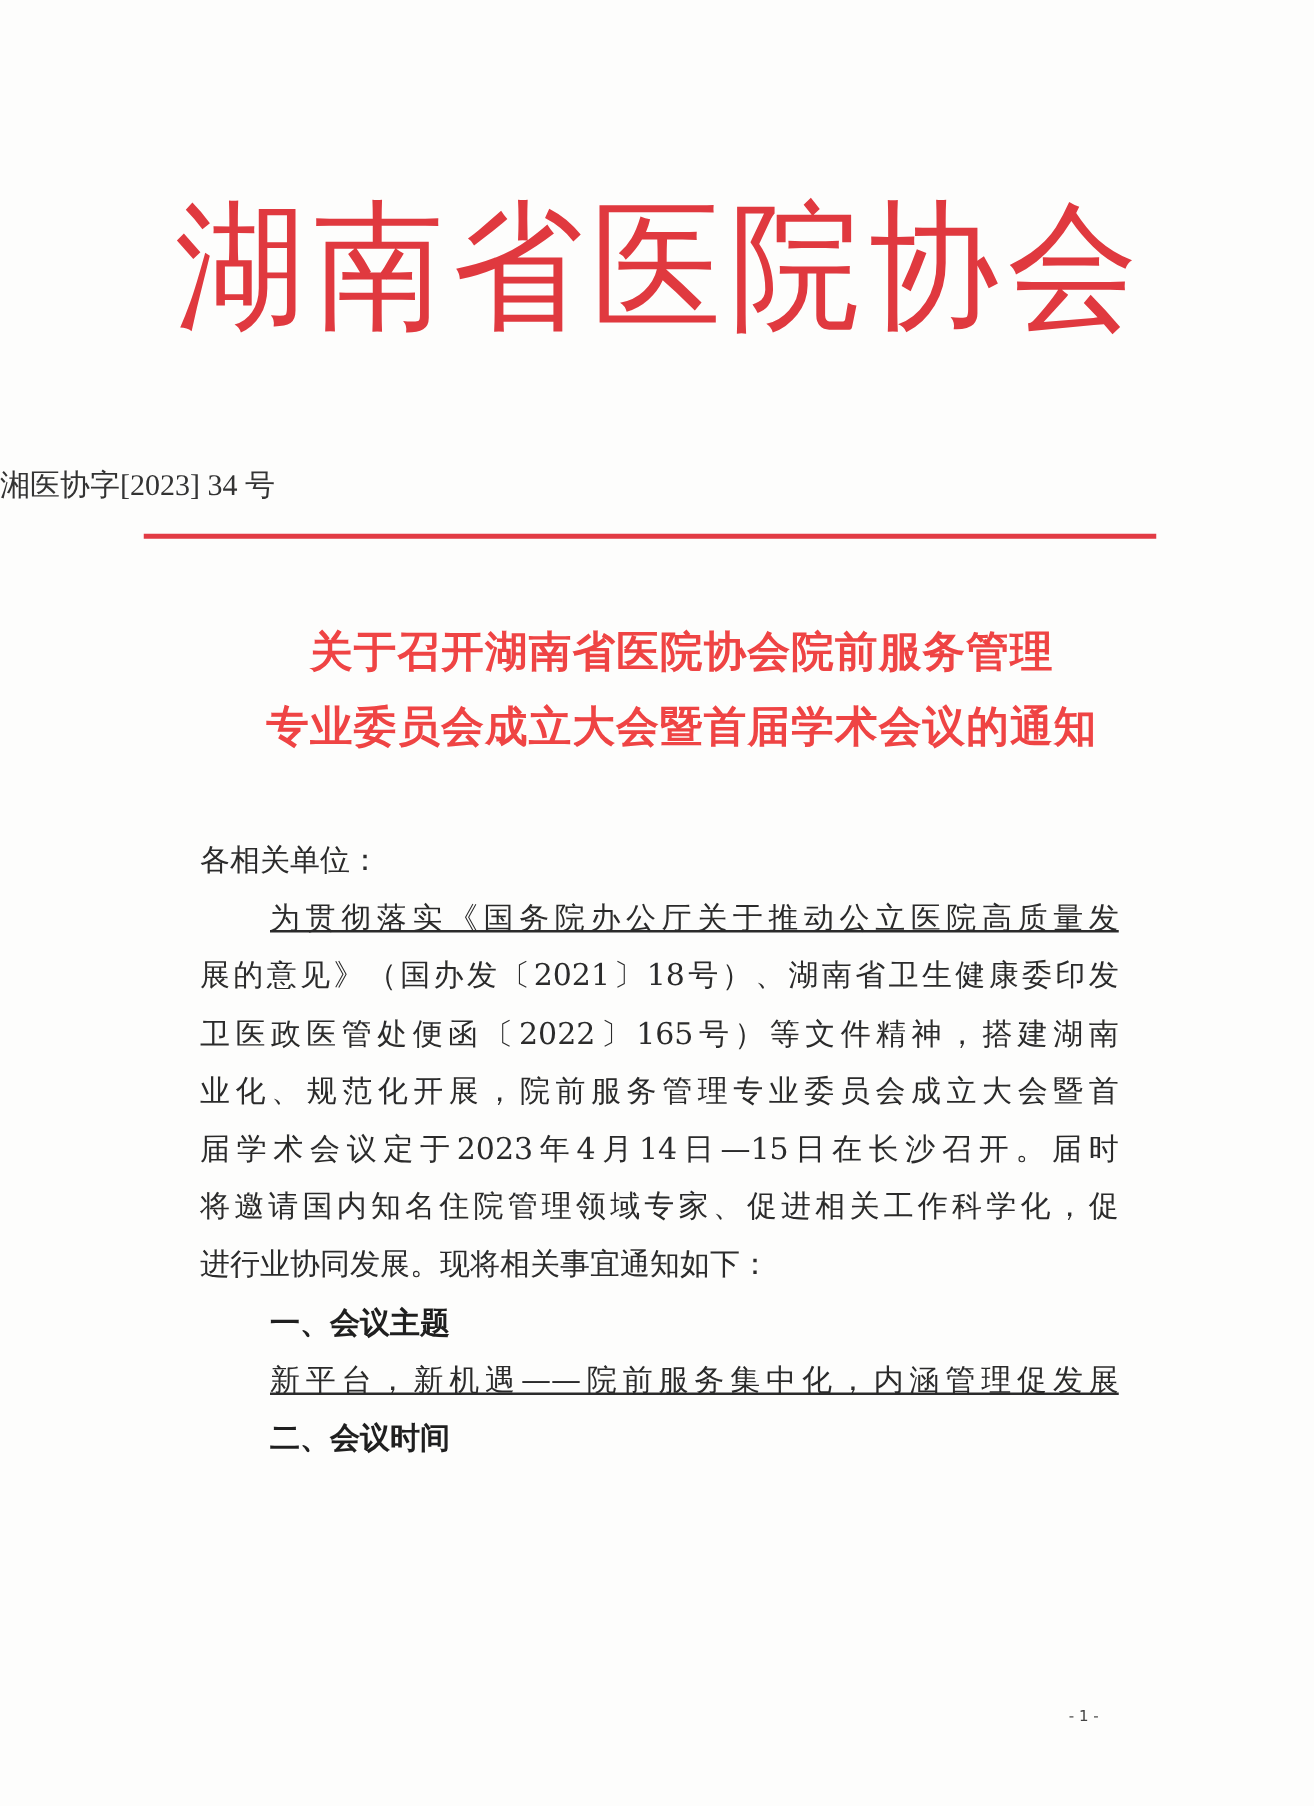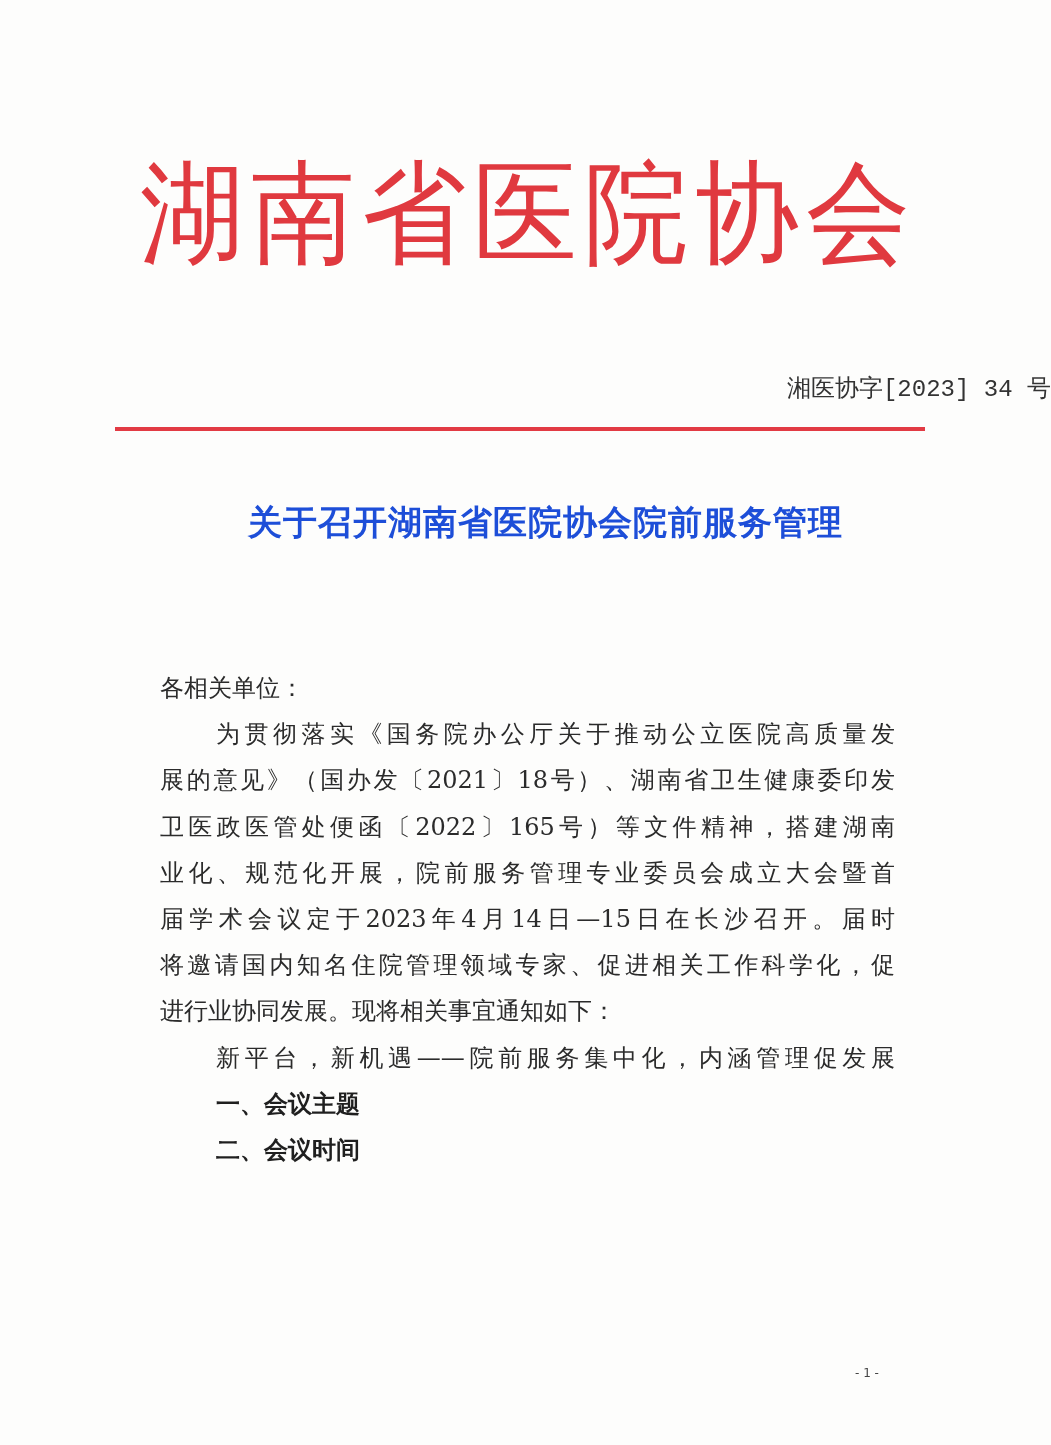--- a/index.html
+++ b/index.html
@@ -17,43 +17,43 @@
       display: flex; justify-content: space-between; align-items: center;
       color: #e0393f;
       font-family: "DejaVu Serif", "Liberation Serif", serif;
       font-size: 104px; font-weight: normal;
       letter-spacing: 0;
     }
     .org-header span { display: inline-block; width: 104px; text-align: center; transform: scaleY(1.08); }
 
     .doc-number {
       position: absolute; left: 0; right: 0; top: 372px;
-      text-align: right; font-size: 24px; color: #333;
-      font-family: Liberation Mono, monospace;
+      text-align: left; font-size: 24px; color: #333;
+      font-family: Liberation Serif, serif;
     }
     .red-rule {
       position: absolute; left: 115px; top: 427px; width: 810px; height: 4px;
       background: #e23b44;
     }
 
     .title {
       position: absolute; left: 0; right: 0; top: 492px;
       text-align: center; font-family: "DejaVu Sans", "Liberation Sans", sans-serif;
-      font-weight: bold; font-size: 34px; color: #1d4ed8; line-height: 60px; margin-left: 40px;
+      font-weight: bold; font-size: 34px; color: #ef4444; line-height: 60px; margin-left: 40px;
     }
     .title div { letter-spacing: 1px; }
 
     .body-text {
       position: absolute; left: 160px; top: 665px; width: 735px;
       font-size: 24px; line-height: 46.2px; color: #2b2b2b;
       font-family: "DejaVu Serif", "Liberation Serif", serif;
     }
     .line { white-space: nowrap; text-align: justify; text-align-last: justify; height: 46.2px; }
     .line.left { text-align-last: left; }
-    .line.indent { padding-left: 56px; }
+    .line.indent { padding-left: 56px; text-decoration: underline; }
     .heading {
       font-family: "DejaVu Sans", "Liberation Sans", sans-serif; font-weight: bold;
       padding-left: 56px; text-align-last: left; color: #1f1f1f;
     }
 
     .page-number {
       position: absolute; left: 855px; top: 1366px;
       font-size: 12px; color: #444;
       font-family: "DejaVu Sans", "Liberation Sans", sans-serif;
     }
@@ -71,31 +71,32 @@
     <span>院</span>
     <span>协</span>
     <span>会</span>
   </div>
 
   <div class="doc-number">湘医协字[2023] 34 号</div>
   <div class="red-rule"></div>
 
   <div class="title">
     <div>关于召开湖南省医院协会院前服务管理</div>
+    <div>专业委员会成立大会暨首届学术会议的通知</div>
   </div>
 
   <div class="body-text">
     <div class="line left">各相关单位：</div>
     <div class="line indent">为贯彻落实《国务院办公厅关于推动公立医院高质量发</div>
     <div class="line">展的意见》（国办发〔2021〕18号）、湖南省卫生健康委印发</div>
     <div class="line">卫医政医管处便函〔2022〕165号）等文件精神，搭建湖南</div>
     <div class="line">业化、规范化开展，院前服务管理专业委员会成立大会暨首</div>
     <div class="line">届学术会议定于2023年4月14日—15日在长沙召开。届时</div>
     <div class="line">将邀请国内知名住院管理领域专家、促进相关工作科学化，促</div>
     <div class="line left">进行业协同发展。现将相关事宜通知如下：</div>
 
+    <div class="line heading">一、会议主题</div>
     <div class="line indent">新平台，新机遇——院前服务集中化，内涵管理促发展</div>
-    <div class="line heading">一、会议主题</div>
     <div class="line heading">二、会议时间</div>
   </div>
 
   <div class="page-number">- 1 -</div>
 </div>
 
 </body></html>

